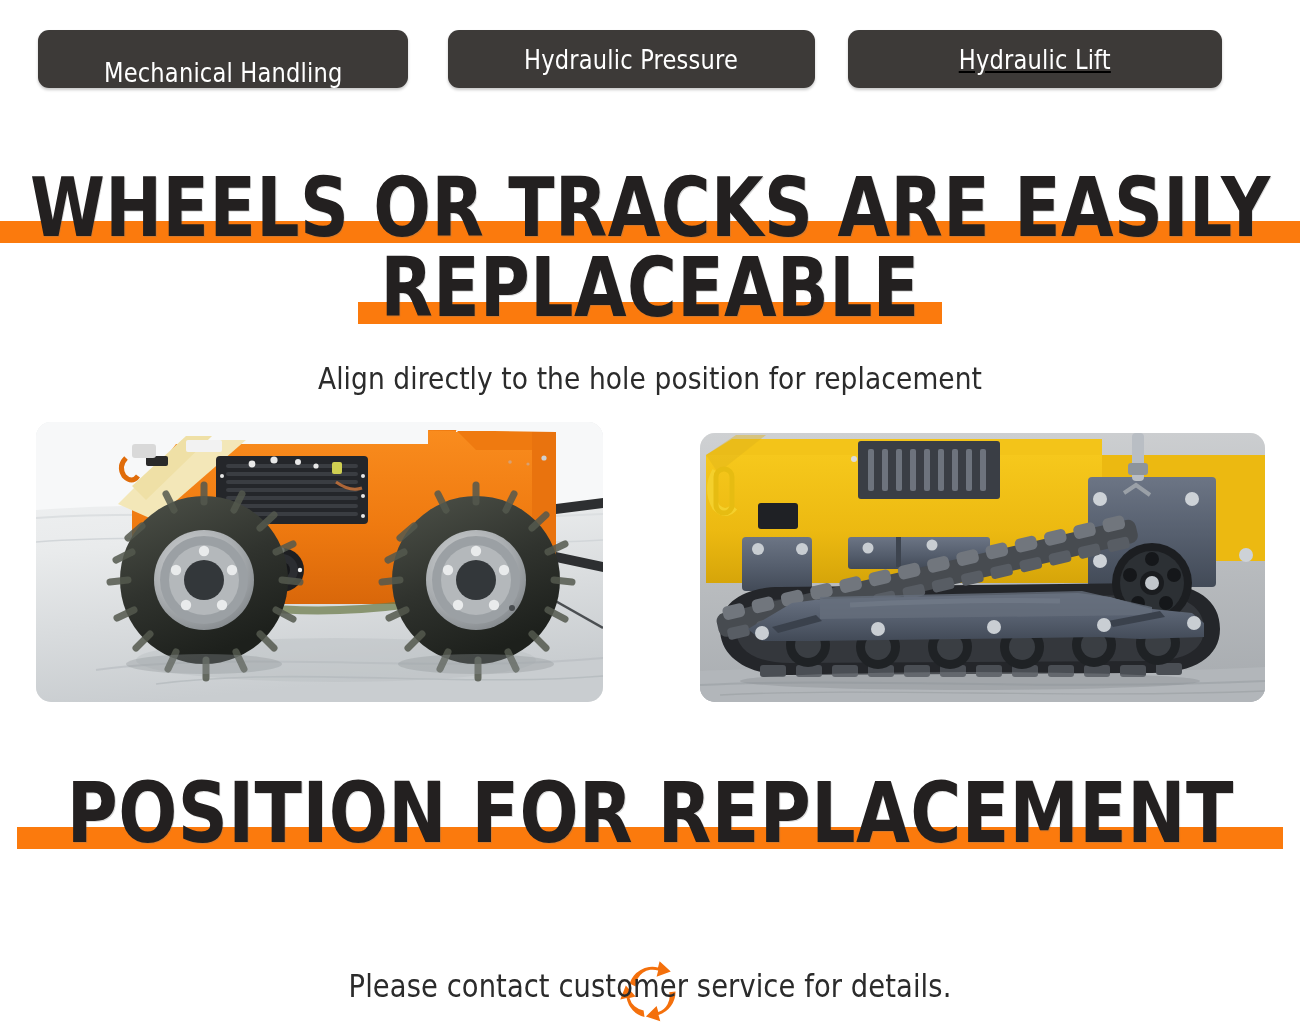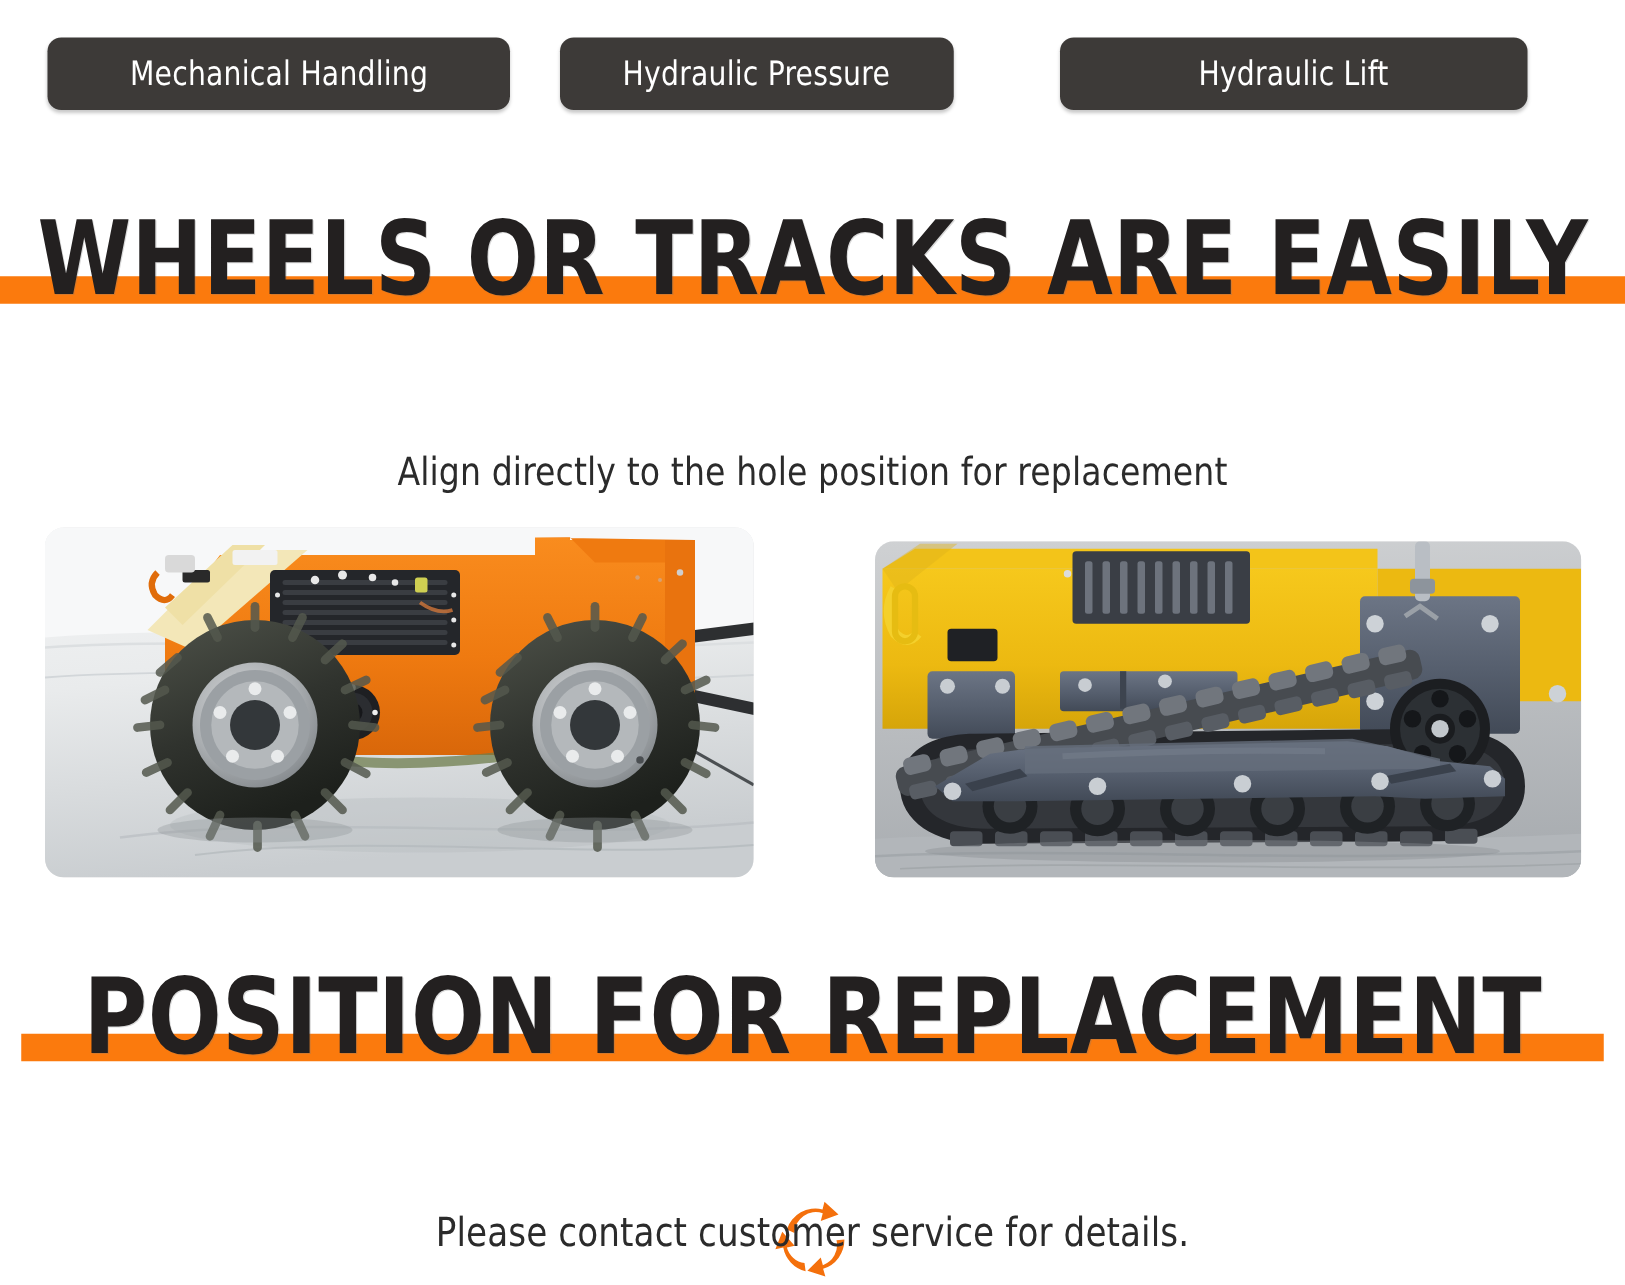--- a/index.html
+++ b/index.html
@@ -40,23 +40,23 @@
   }
   .tab-label {
     color: #ffffff;
     font-family: "Liberation Sans Narrow", "DejaVu Sans Condensed", "Liberation Sans", sans-serif;
     font-size: 27px;
     font-weight: 400;
     letter-spacing: 0.2px;
     white-space: nowrap;
     transform: scaleX(0.93);
   }
-  .tab-0 { left: 38px;  width: 370px; }
-  .tab-1 { left: 448px; width: 315px; }
-  .tab-2 { left: 848px; width: 374px; }
+  .tab-0 { left: 38px;  width: 370px; align-items: flex-end; }
+  .tab-1 { left: 448px; width: 367px; }
+  .tab-2 { left: 848px; width: 374px; text-decoration: underline; }
 
   
   .headline {
     position: absolute;
     left: 0;
     width: 1300px;
     text-align: center;
     margin-top: 10px;
   }
   .hl-line {
@@ -160,20 +160,26 @@
     <div class="tab tab-2">
       <span class="tab-label">Hydraulic Lift</span>
     </div>
   </div>
 
   <div class="headline" id="headline-top">
     <div class="hl-row">
       <span class="hl-line">
         <span class="hl-bar"></span>
         <span class="hl-text">WHEELS OR TRACKS ARE EASILY</span>
+      </span>
+    </div>
+    <div class="hl-row">
+      <span class="hl-line">
+        <span class="hl-bar"></span>
+        <span class="hl-text">REPLACEABLE</span>
       </span>
     </div>
   </div>
 
   <div class="subtitle" id="subtitle-top">Align directly to the hole position for replacement</div>
 
   <div class="photo-row">
 
     <div class="photo photo-left">
       <svg class="photo-svg" viewBox="0 0 567 280" preserveAspectRatio="xMidYMid slice">

